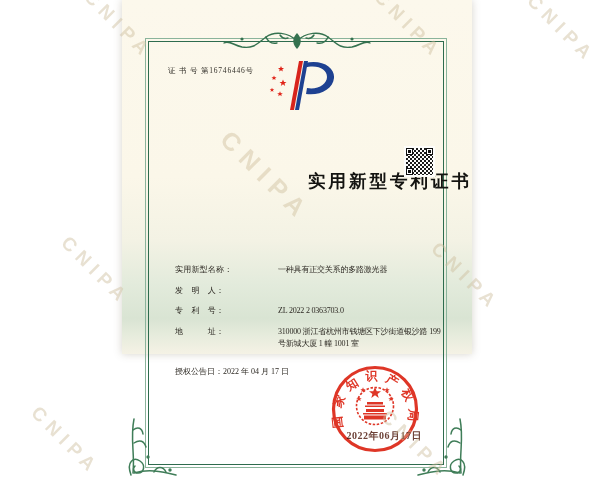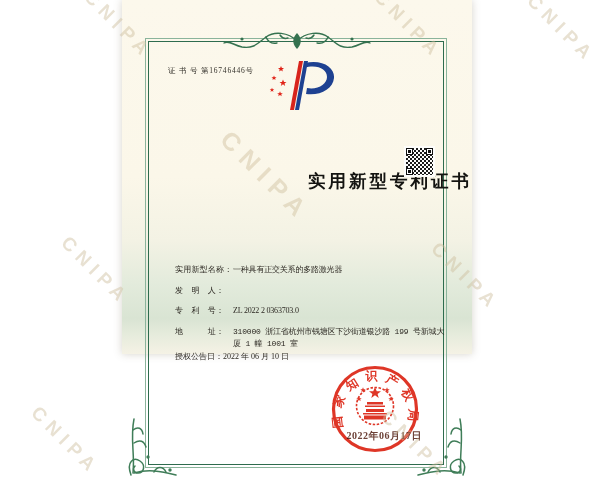--- a/index.html
+++ b/index.html
@@ -18,22 +18,22 @@
   .logo{position:absolute;left:141px;top:50px;width:76px;height:52px;}
   .title{position:absolute;left:0;top:103px;width:100%;text-align:right;
     font-size:17.5px;font-weight:700;letter-spacing:3px;color:#141411;}
   .qr{position:absolute;left:284px;top:58px;width:27px;height:27px;background:#fdfdfb;
     background-image:repeating-conic-gradient(#1b1b1b 0% 25%,rgba(255,255,255,0) 0% 50%);
     background-size:4px 4px;outline:2px solid #fdfdfb;}
   .fq{position:absolute;width:7px;height:7px;border:1.6px solid #111;background:#fff;box-sizing:border-box;}
   .fq::before{content:"";position:absolute;left:1px;top:1px;width:2.5px;height:2.5px;background:#111;}
   .fq.tl{left:0;top:0}.fq.tr{right:0;top:0}.fq.bl{left:0;bottom:0}
   .fields{position:absolute;left:53px;top:147px;width:274px;font-size:8px;color:#2c2822;}
-  .frow{display:flex;line-height:12.5px;margin-bottom:8px;}
-  .frow.addr{margin-bottom:0;font-family:Liberation Mono, monospace;}
+  .frow{display:flex;line-height:12.5px;margin-bottom:8px;gap:45px;}
+  .frow.addr{margin-bottom:15px;}
   .flabel{flex:0 0 58px;white-space:pre;letter-spacing:.2px;}
   .fvalue{flex:1;letter-spacing:-.2px;}
   .gpair{display:inline-block;width:170px;}
   .seal{position:absolute;left:208px;top:364px;width:90px;height:90px;mix-blend-mode:multiply;opacity:.95;}
   .seal-date{position:absolute;left:206px;top:429px;width:94px;text-align:right;font-size:10px;
     letter-spacing:.5px;color:#6d4238;mix-blend-mode:multiply;font-weight:600;}
   .ornament{position:absolute;left:100px;top:28px;width:150px;height:26px;z-index:2;}
   .corner{position:absolute;width:58px;height:68px;z-index:2;}
   .corner.l{left:2px;top:413px;}
   .corner.r{left:290px;top:413px;transform:scaleX(-1);}
@@ -134,21 +134,21 @@
     <div class="frow">
       <span class="flabel">专　利　号：</span>
       <span class="fvalue">ZL 2022 2 0363703.0</span>
     </div>
     <div class="frow addr">
       <span class="flabel">地　　　址：</span>
       <span class="fvalue">310000 浙江省杭州市钱塘区下沙街道银沙路 199 号新城大厦 1 幢 1001 室</span>
     </div>
     <div class="frow">
       <span class="gpair">
-        <span>授权公告日：</span><span>2022 年 06 月 10 日</span>
+        <span>授权公告日：</span><span>2022 年 04 月 17 日</span>
       </span>
     </div>
   </div>
 
   
 
   
 
   
 

